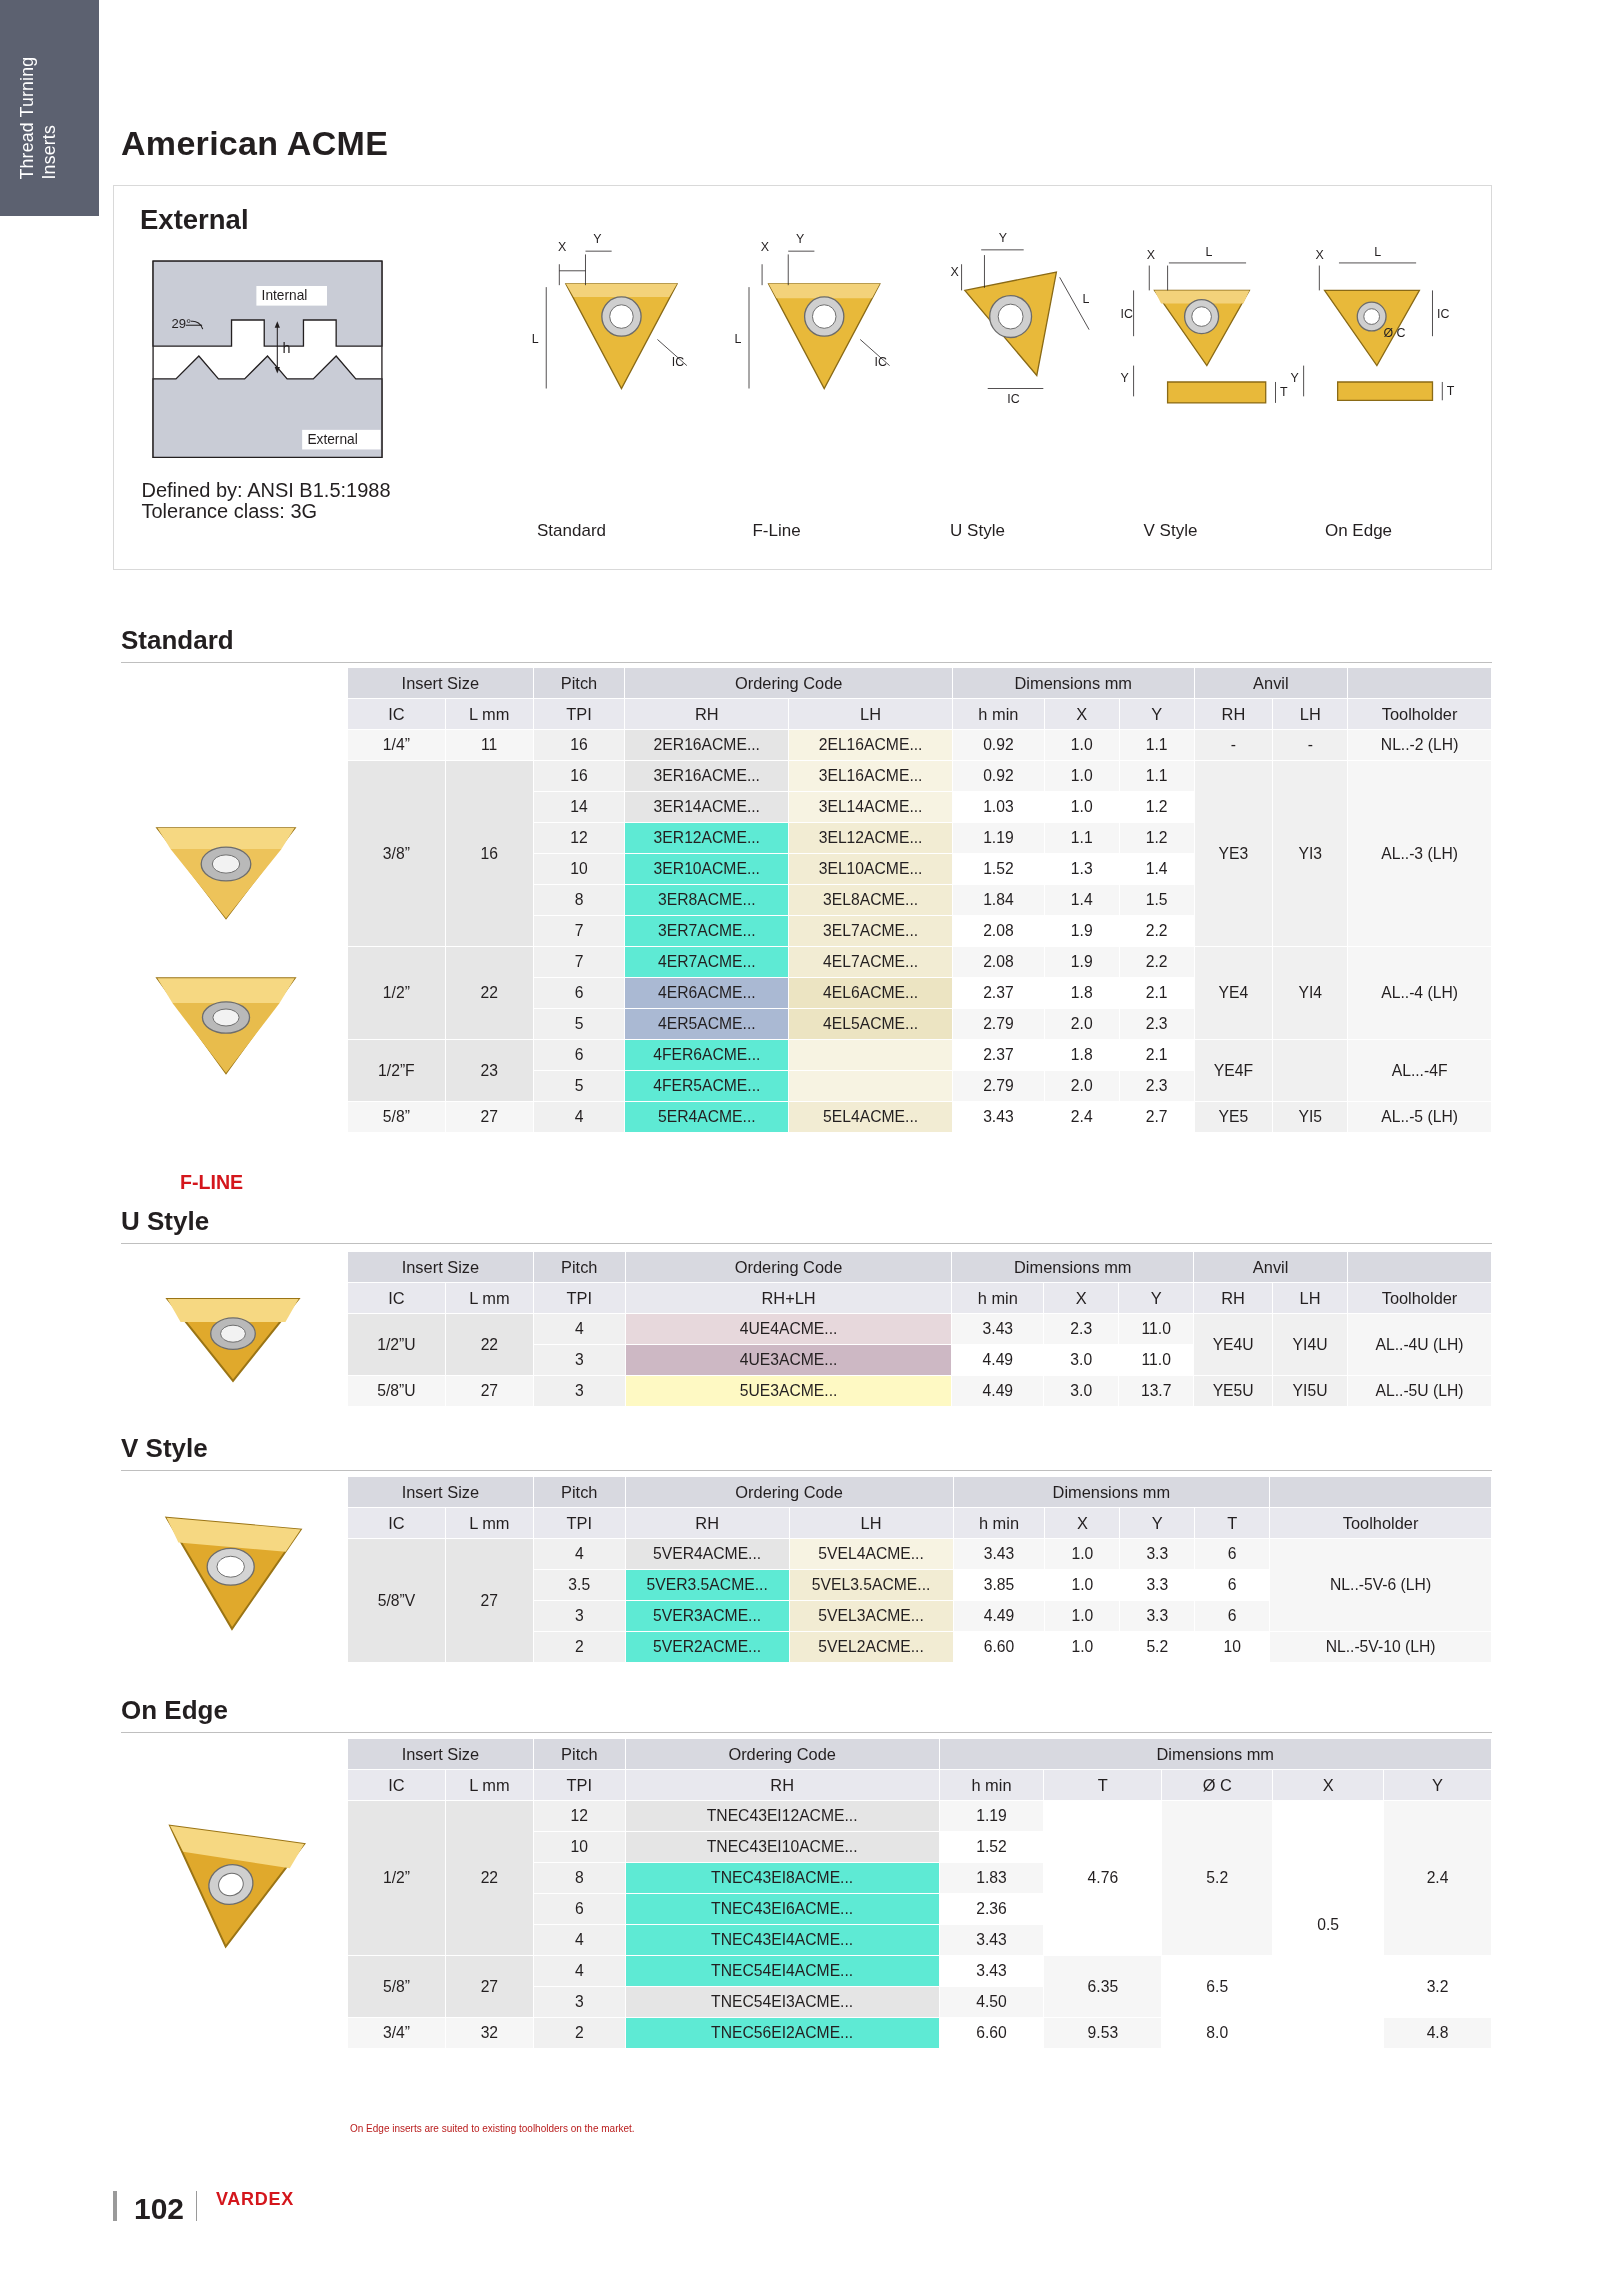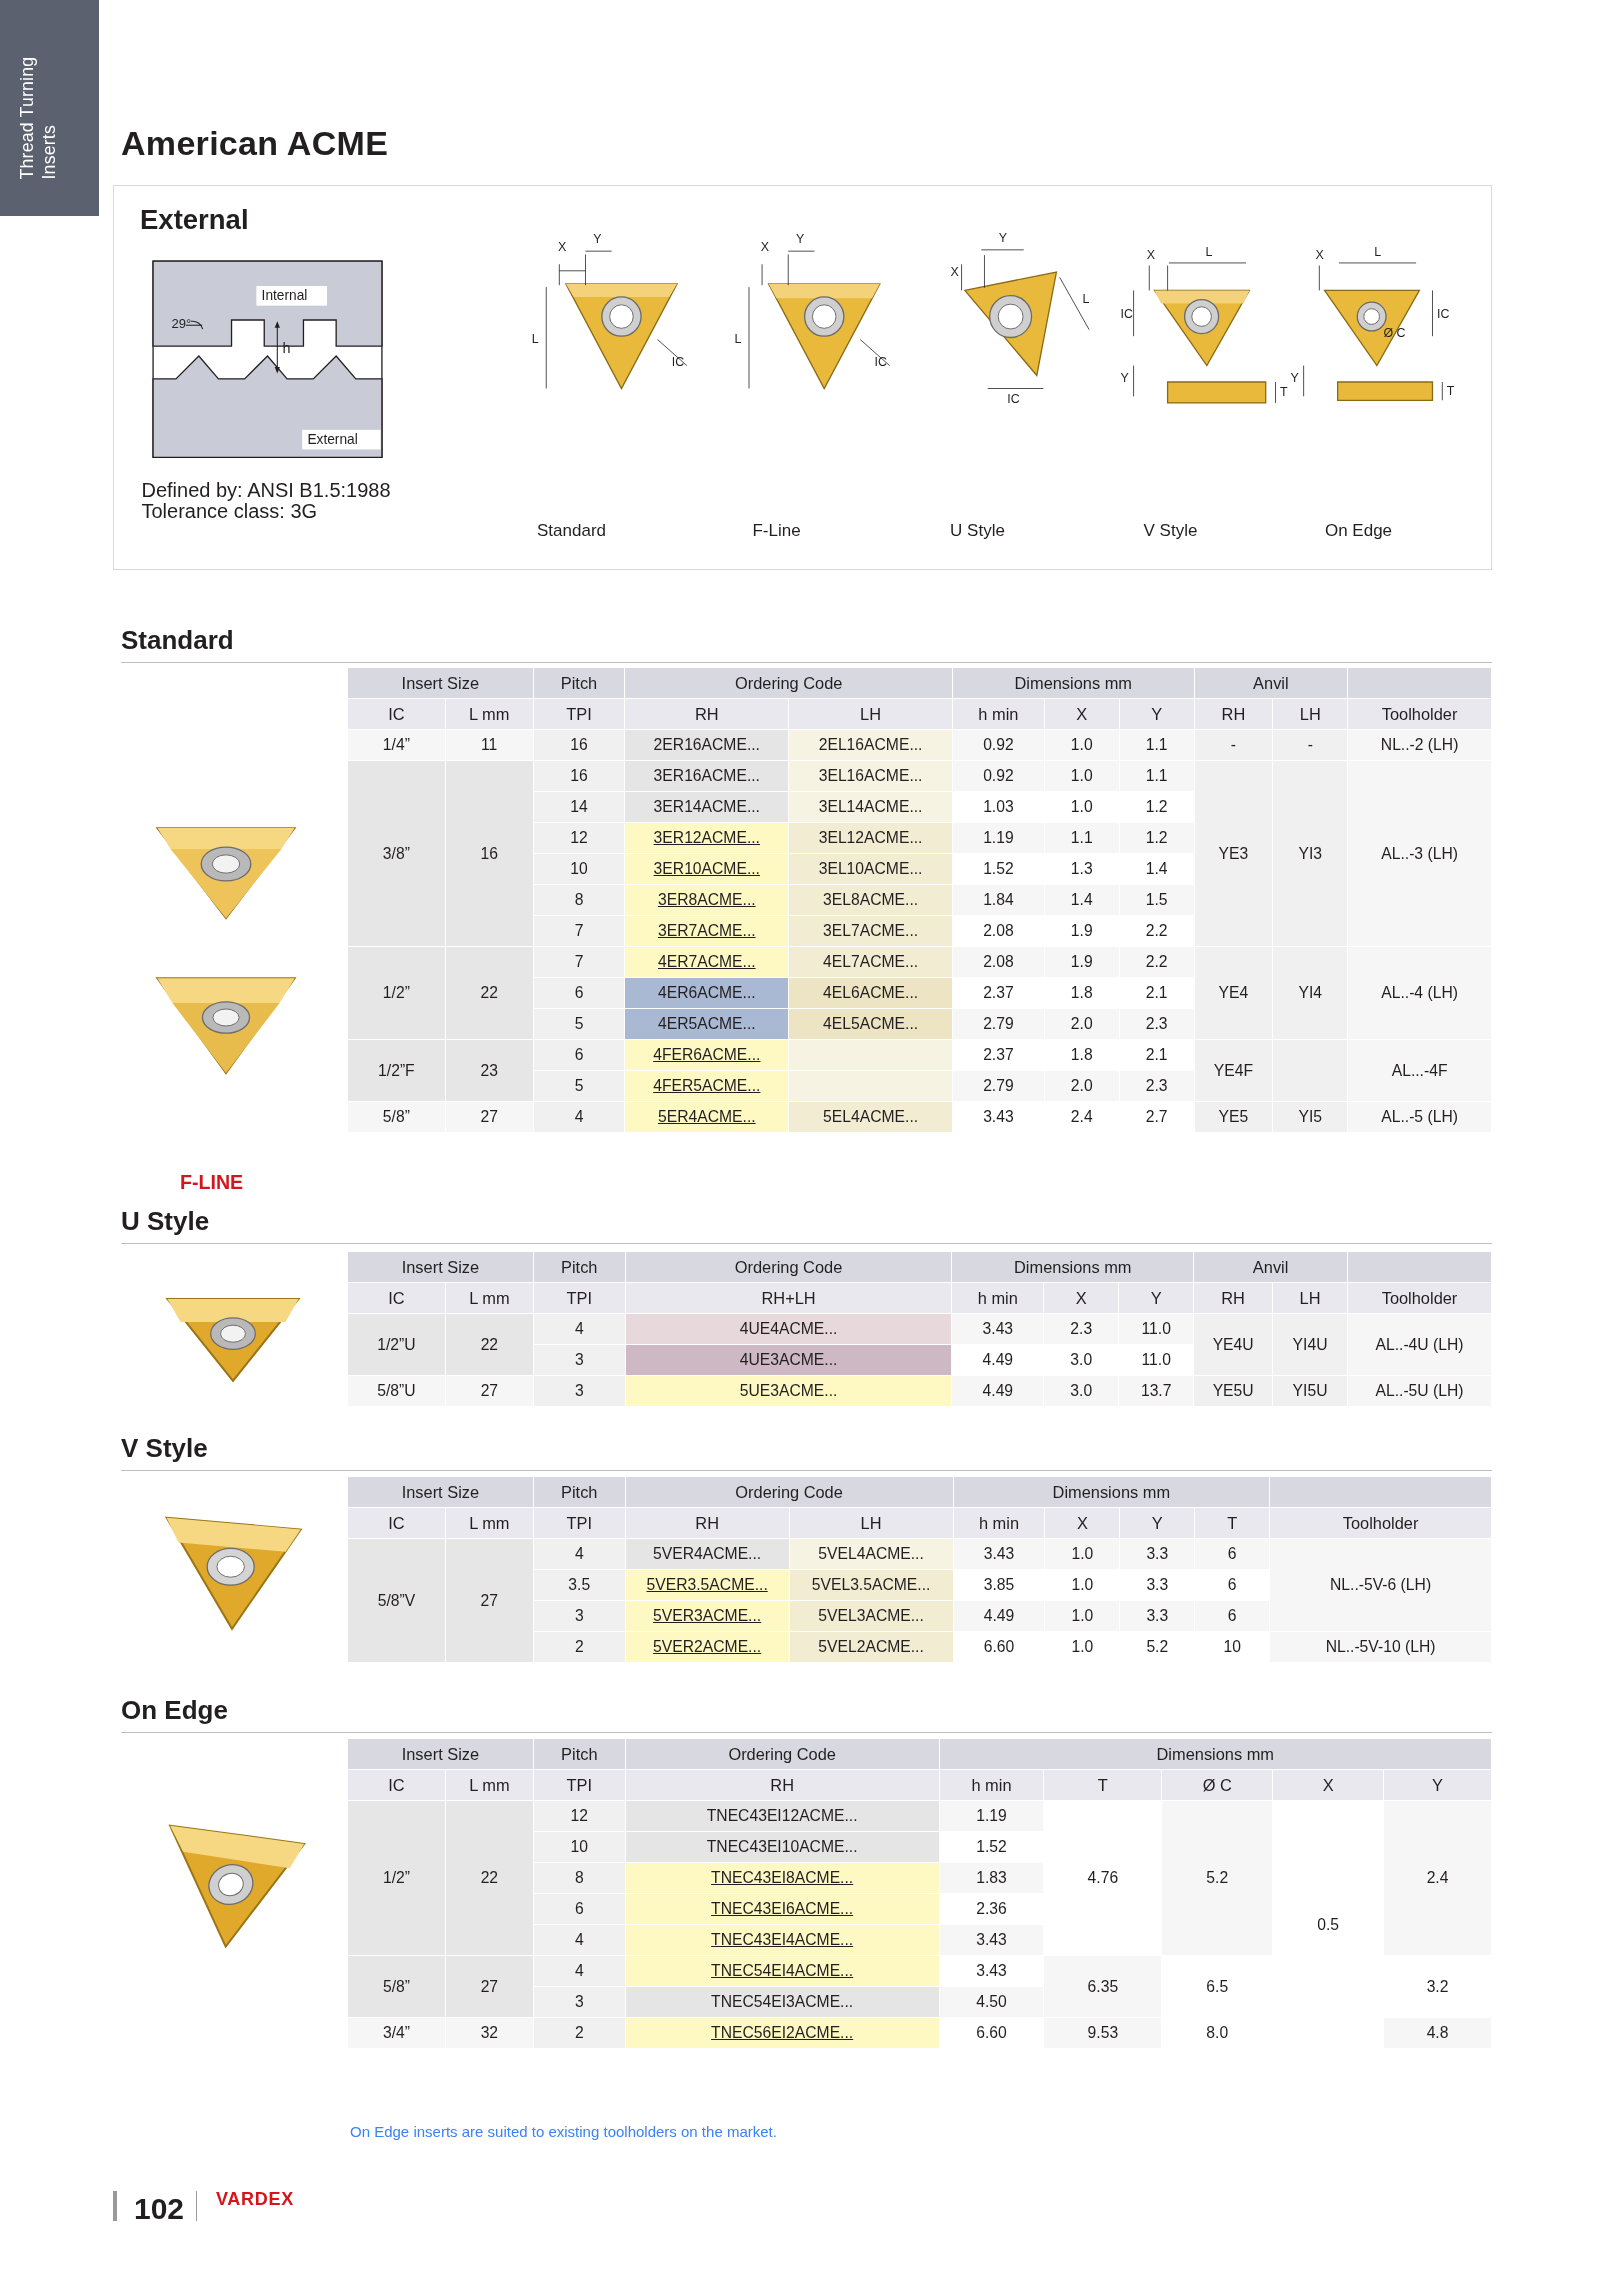--- a/index.html
+++ b/index.html
@@ -100,34 +100,34 @@
     font-weight: normal;
     height: 31px;
     white-space: nowrap;
   }
   .hdr1 th { background: #d8d9e0; font-size: 16.4px; height: 34px; }
   .hdr2 th { background: #e8e8ee; font-size: 16.4px; height: 34px; }
   .cell-grey  { background: #f0f0f0; }
   .cell-grey2 { background: #e6e6e6; }
   .cell-white { background: #ffffff; }
   .cell-blue1 { background: #e5e5e5; }
-  .cell-blue2 { background: #fef9c3; text-decoration: underline; }
+  .cell-blue2 { background: #5eead4; }
   .cell-blue3 { background: #aab9d3; }
   .cell-cream1{ background: #f7f3e2; }
   .cell-cream2{ background: #f2ecd3; }
   .cell-cream3{ background: #ece4c2; }
   .cell-pink1 { background: #e7d8dc; }
   .cell-pink2 { background: #cdb8c4; }
   .cell-pink3 { background: #fef9c3; }
   .cell-ltgrey{ background: #f6f6f6; }
 
   .note {
     position: absolute;
-    font-size: 15px;
-    color: #3b82f6;
+    font-size: 10px;
+    color: #b91c1c;
   }
 
   
   .photo { position: absolute; }
 
   
   .footer-bar {
     position: absolute; left: 113px; top: 2191px;
     width: 3.9px; height: 30px; background: #9a9a9a;
   }

